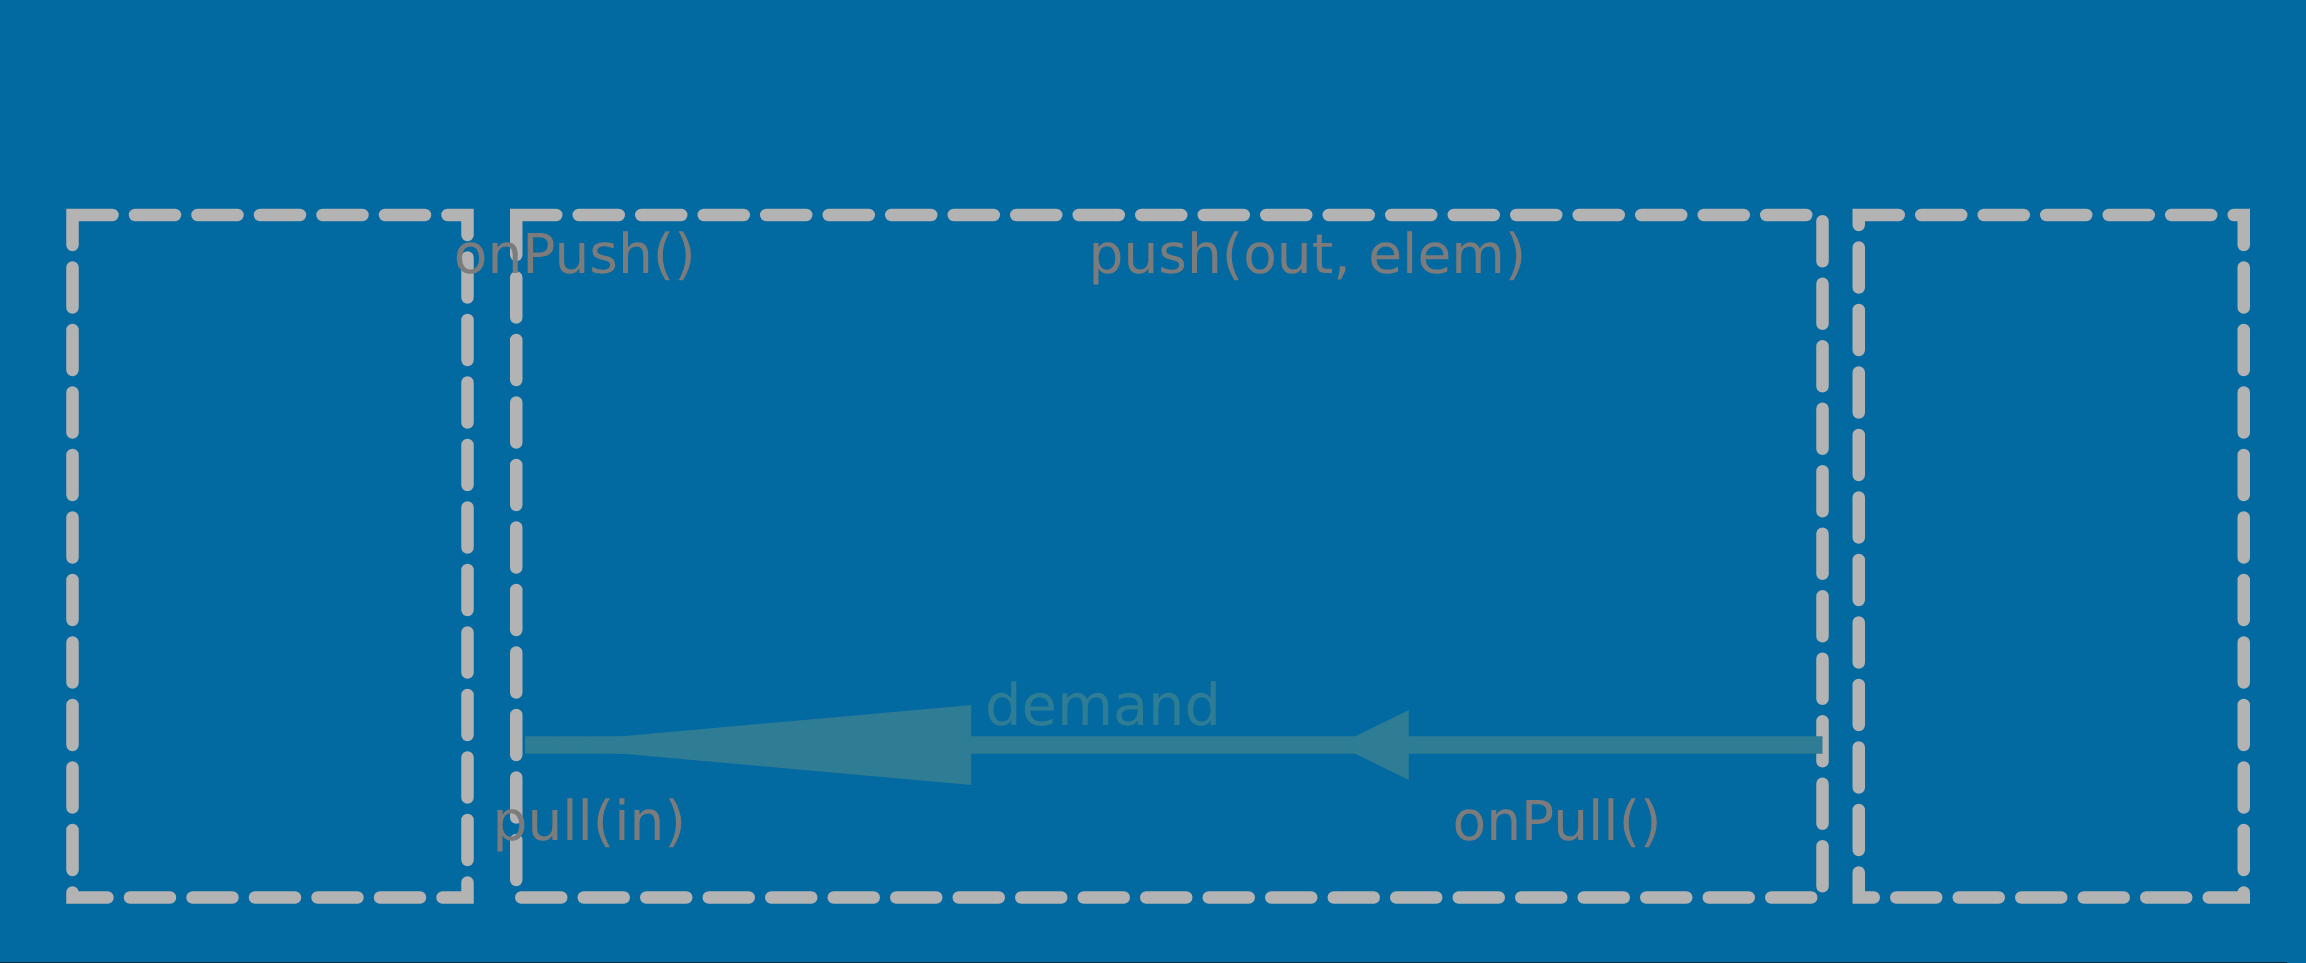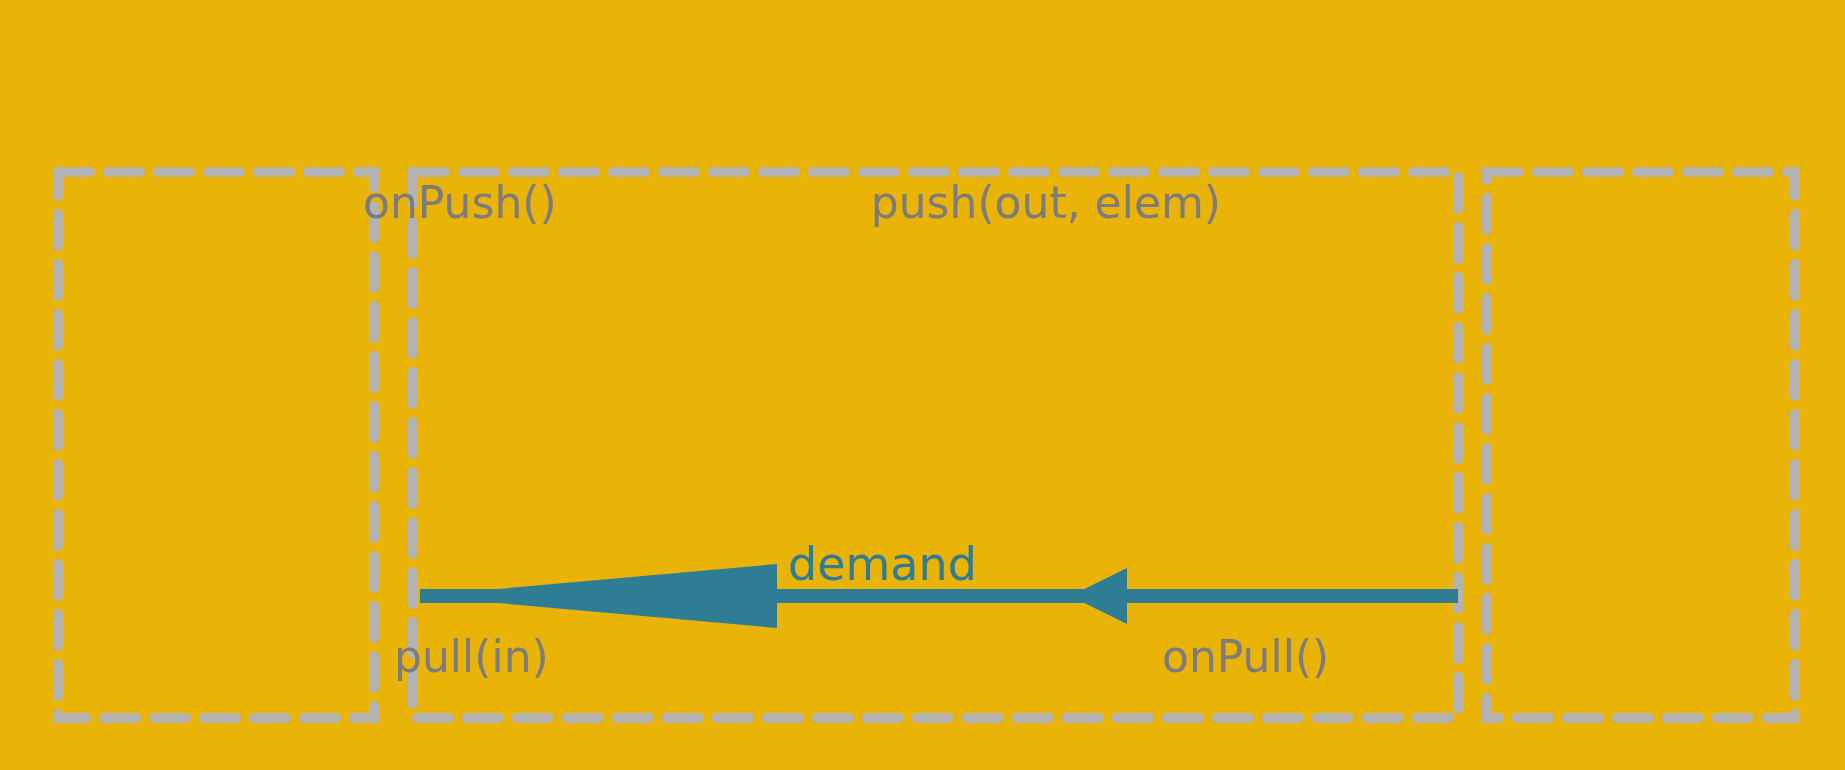--- a/index.html
+++ b/index.html
@@ -11,21 +11,21 @@
   body {
     width: 1845px;
     height: 770px;
     overflow: hidden;
     font-family: "DejaVu Sans", "Liberation Sans", sans-serif;
   }
   #stage {
     position: relative;
     width: 1845px;
     height: 770px;
-    background: #eab308;
+    background: #0369a1;
   }
   #stage > svg {
     position: absolute;
     top: 0;
     left: 0;
   }
   .dash-box {
     fill: none;
     stroke: #b3b3b3;
     stroke-width: 10;

